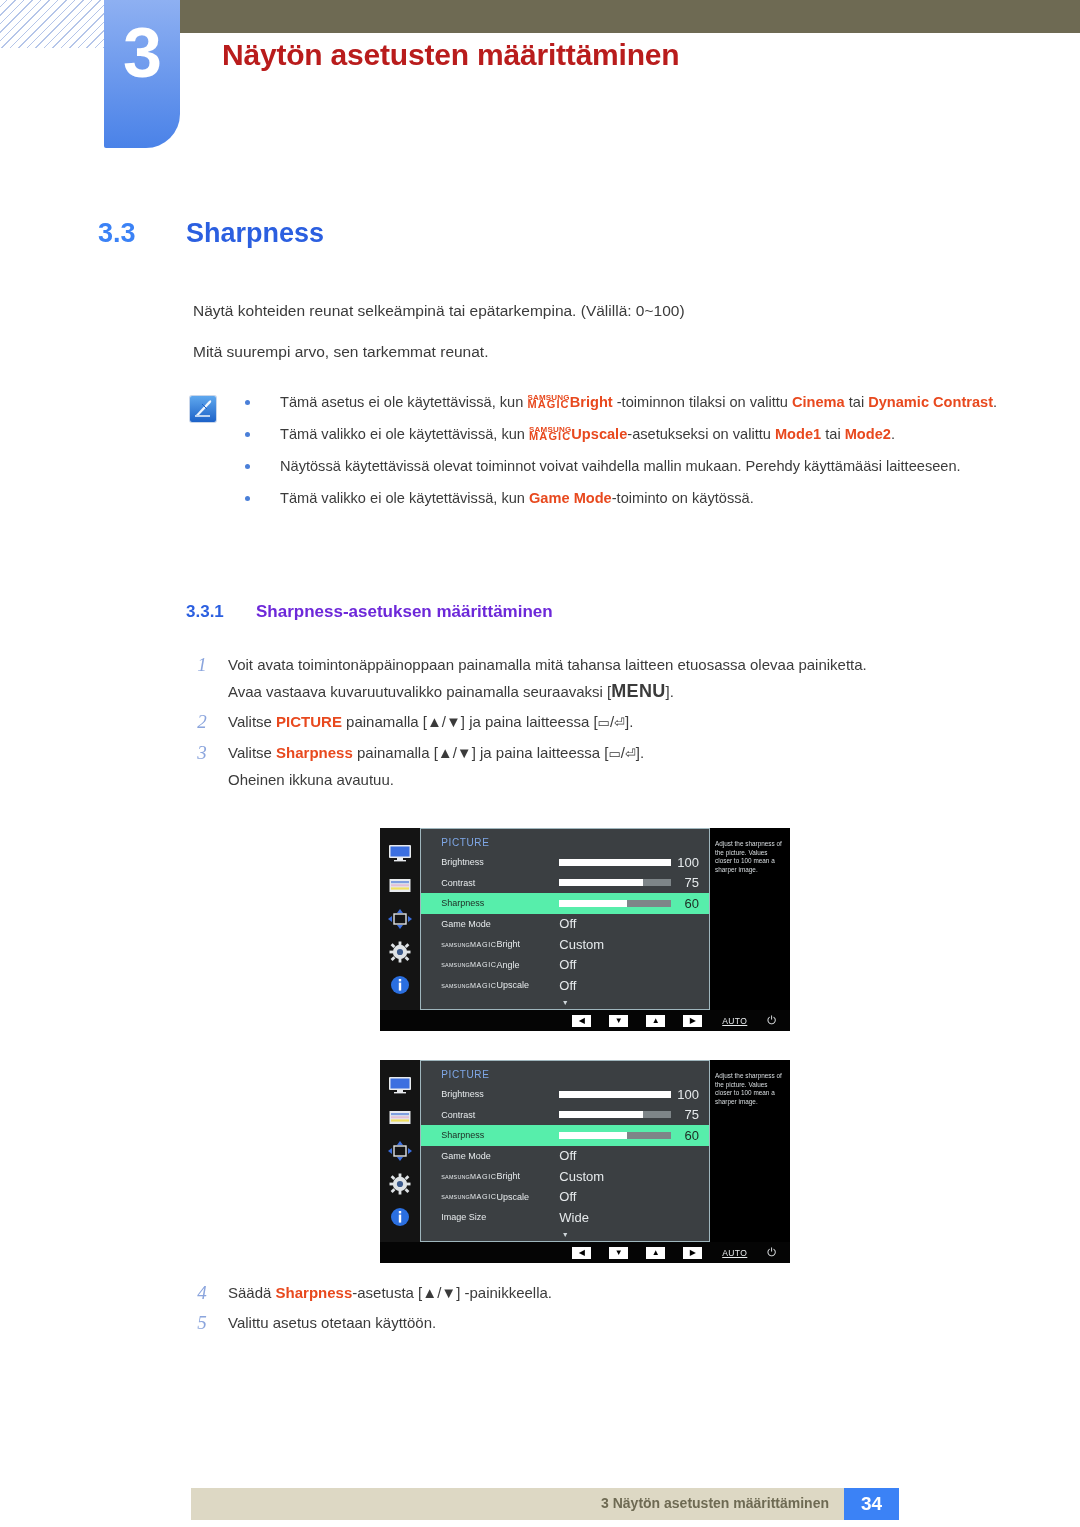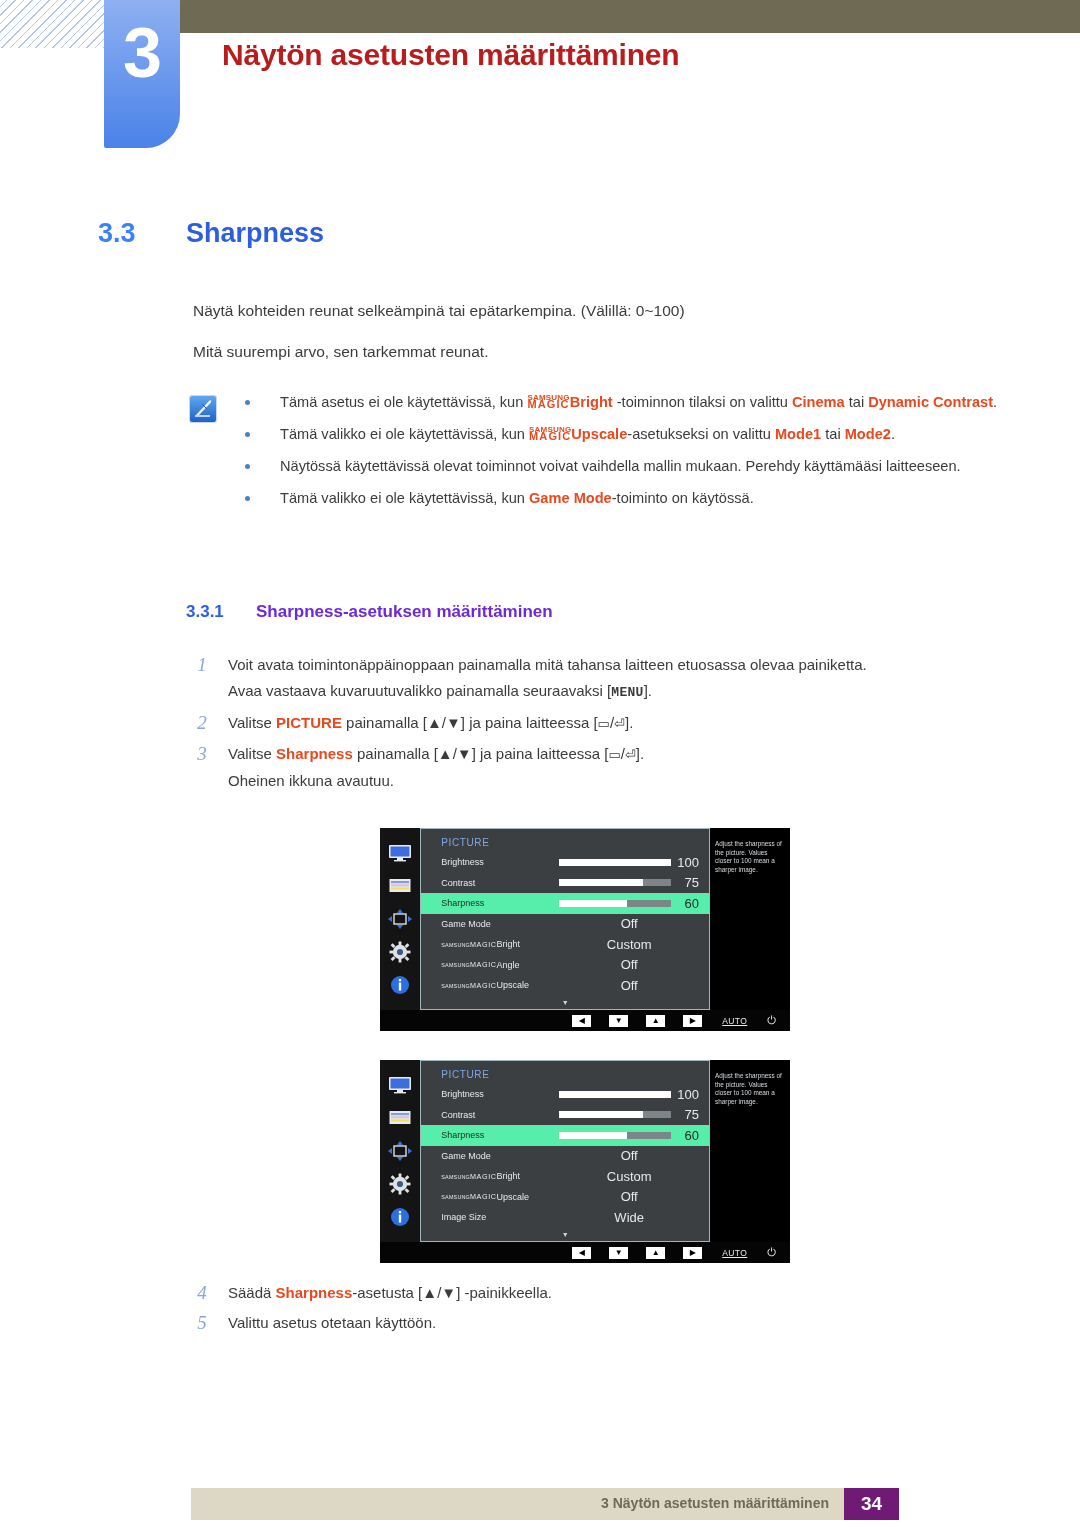--- a/index.html
+++ b/index.html
@@ -175,23 +175,22 @@
     font-size: 19px;
     font-style: italic;
     color: #8ba5dd;
     font-family: "Liberation Serif", serif;
   }
   .step .sub {
     display: block;
   }
   .kbd {
     font-weight: 700;
-    font-size: 13px;
+    font-size: 18px;
     letter-spacing: 0.3px;
-    font-family: Liberation Mono, monospace;
   }
   .glyph { font-size: 13px; }
 
   .steps2 {
     position: absolute;
     left: 192px; top: 1280px;
     width: 790px;
   }
 
   
@@ -266,21 +265,21 @@
   }
   .osd-bar .fill {
     position: absolute; left: 0; top: 0; bottom: 0;
     background: #ffffff;
   }
   .osd-val {
     flex: 1;
     text-align: right;
     font-size: 13px;
   }
-  .osd-row .osd-val.novalbar { text-align: center; }
+  .osd-row .osd-val.novalbar { text-align: left; }
   .magic-osd {
     display: inline-block;
     line-height: 6px;
     font-size: 5.4px;
     text-align: center;
     vertical-align: middle;
     position: relative;
     top: 0px;
     letter-spacing: 0.2px;
   }
@@ -340,21 +339,21 @@
     right: 70px; top: 7px;
     font-size: 14px;
     font-weight: 700;
     color: #6e6a53;
     white-space: nowrap;
   }
   .foot-page {
     position: absolute;
     right: 0px; top: 0px;
     width: 55px; height: 32px;
-    background: #701a75;
+    background: #3b82f6;
     color: #ffffff;
     font-size: 19px;
     font-weight: 700;
     display: flex;
     align-items: center;
     justify-content: center;
   }
 </style>
 </head>
 <body>

